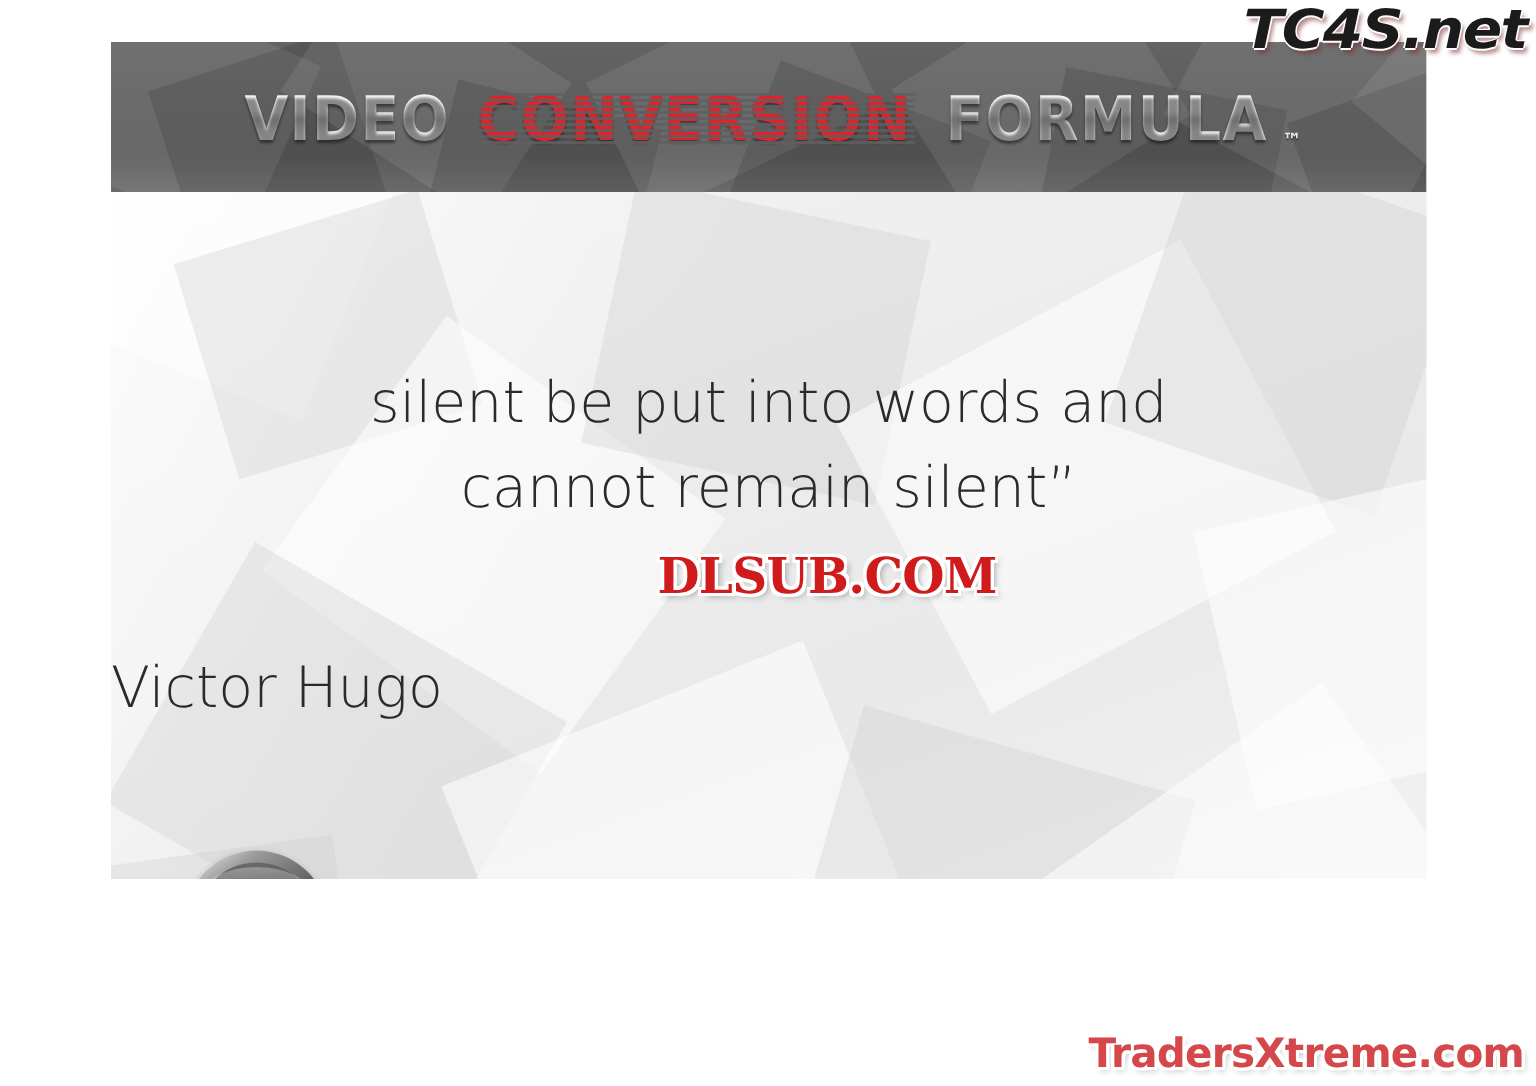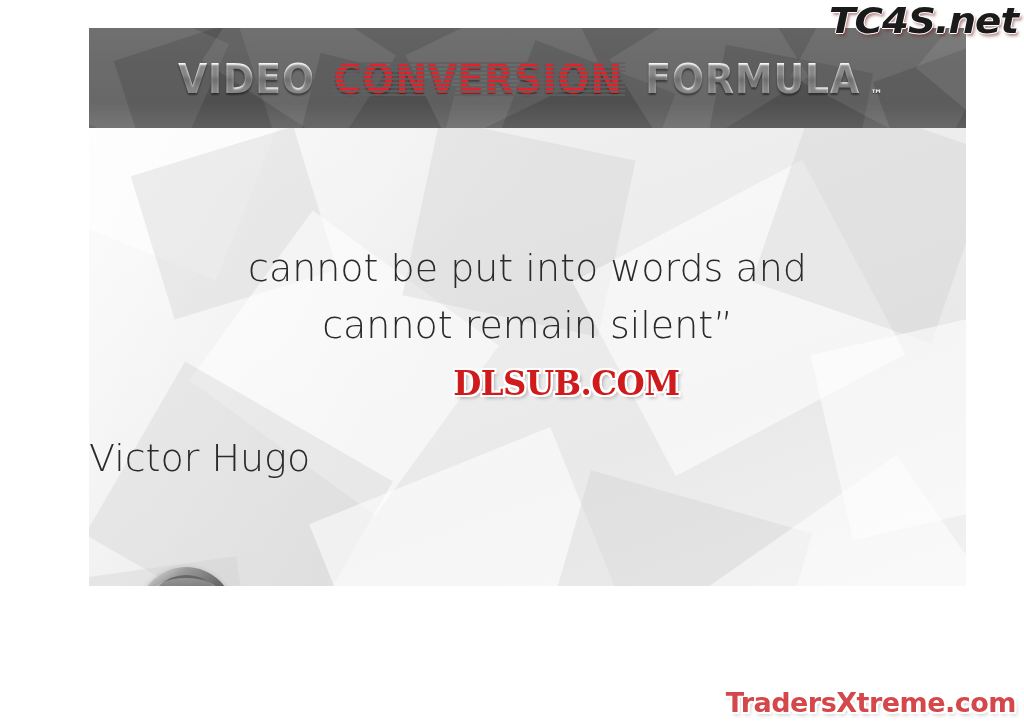--- a/index.html
+++ b/index.html
@@ -15,21 +15,21 @@
   #stage {
     position: relative;
     width: 1024px;
     height: 724px;
     background: #ffffff;
   }
 
   
   #slide {
     position: absolute;
-    left: 89px;
+    left: 74px;
     top: 28px;
     width: 877px;
     height: 558px;
     background:
       linear-gradient(118deg, rgba(255,255,255,0.85) 0%, rgba(255,255,255,0) 45%),
       linear-gradient(160deg, #f3f3f3 0%, #eeeeee 40%, #e9e9e9 70%, #f2f2f2 100%);
     overflow: hidden;
   }
 
   
@@ -290,21 +290,21 @@
       <div class="bshard" style="left:720px;top:-25px;width:170px;height:120px;transform:rotate(28deg);"></div>
       <div class="bshard d" style="left:800px;top:25px;width:150px;height:120px;transform:rotate(-20deg);"></div>
       <div class="bshard" style="left:845px;top:-10px;width:120px;height:100px;transform:rotate(40deg);"></div>
 
       <div id="banner-title">
         <span class="w-word">VIDEO</span><span class="r-word">CONVERSION</span><span class="w-word">FORMULA</span><span id="tm">™</span>
       </div>
     </div>
 
     <div id="quote">
-      <span class="qline">cannot be put into words and</span>
+      <span class="qline">silent be put into words and</span>
       <span class="qline">cannot remain silent”</span>
     </div>
 
     <div id="attrib">Victor Hugo</div>
 
     <div id="users-badge">
       <svg width="62" height="52" viewBox="0 0 62 52">
         <g fill="none" stroke="#f3f3f3" stroke-width="3.4" stroke-linejoin="round" stroke-linecap="round">
           <circle cx="38.5" cy="13" r="9"></circle>
           <path d="M30 46 V34 c0-8 7-13 14.5-13 S58 26 58 34 V46"></path>

